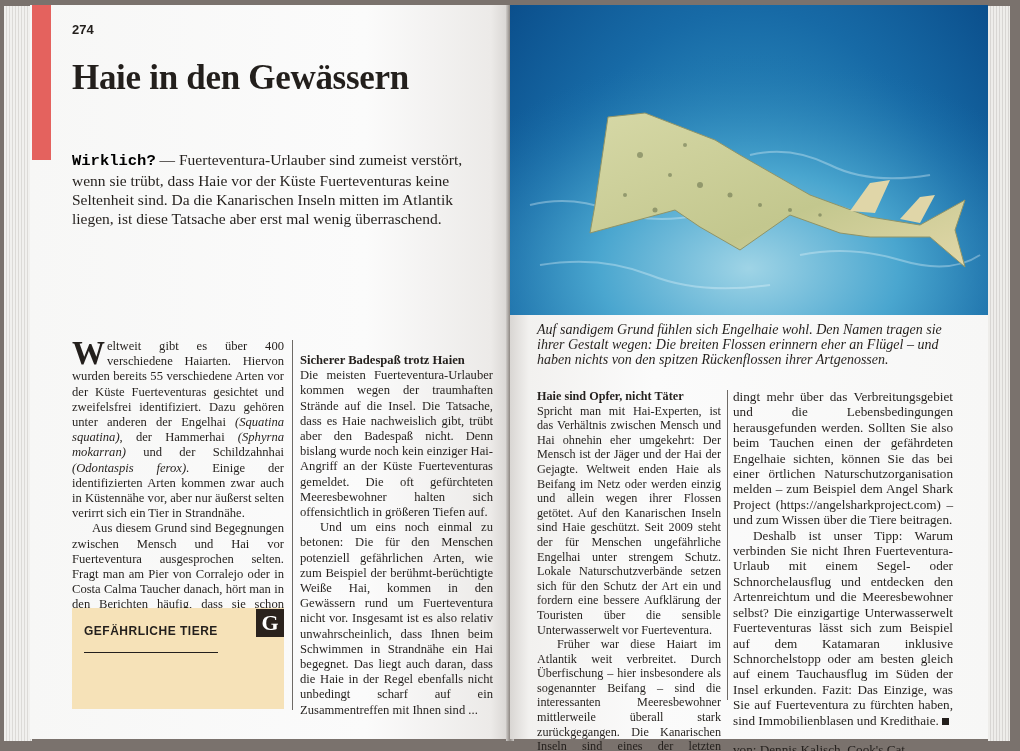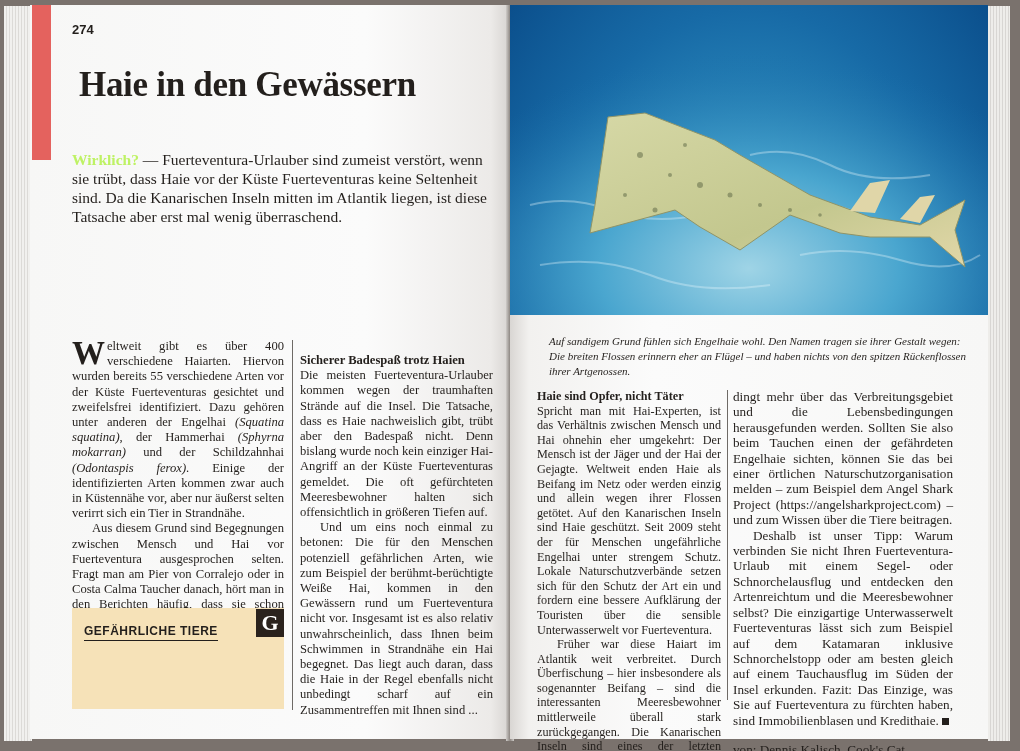--- a/index.html
+++ b/index.html
@@ -36,28 +36,28 @@
   }
   .red-bar {
     position:absolute; left:32px; top:5px; width:19px; height:155px;
     background:#e4625e;
   }
   .page-number {
     position:absolute; left:72px; top:22px;
     font-family:"Liberation Sans",sans-serif; font-weight:bold; font-size:13px;
   }
   .title {
-    position:absolute; left:72px; top:58px; width:420px; margin:7px;
+    position:absolute; left:72px; top:58px; width:420px; margin:0;
     font-weight:bold; font-size:35px; line-height:39px; letter-spacing:-0.3px;
   }
   .lead {
     position:absolute; left:72px; top:150px; width:420px; margin:0;
     font-size:15.5px; line-height:19px;
   }
-  .lead .kicker { color:#bef264; font-weight:bold; }
+  .lead .kicker { color:#000000; font-weight:bold;font-family:Liberation Mono, monospace; }
   .col {
     position:absolute; font-size:12.6px; line-height:15.2px; text-align:justify;
     hyphens:manual;
   }
   .col p { margin:0; }
   .col p.indent { text-indent:20px; }
   .col1 { left:72px; top:339px; width:212px; }
   .col2 { left:300px; top:339px; width:193px; }
   .col3 { left:537px; top:389px; width:184px; font-size:12.2px; line-height:14.6px; }
   .col4 { left:733px; top:389px; width:220px; font-size:13.2px; line-height:15.4px; }
@@ -68,40 +68,40 @@
   }
   .subhead { font-weight:bold; margin-top:14px !important; }
   .col3 .subhead { margin-top:0 !important;font-family:Liberation Serif, serif; }
   .infobox {
     position:absolute; left:72px; top:608px; width:212px; height:101px;
     background:#f6e2b8;
     font-family:"Liberation Sans",sans-serif;
   }
   .infobox .ib-title {
     position:absolute; left:12px; top:16px; font-weight:bold; font-size:12px;
-    letter-spacing:0.5px; padding-bottom:2px; border-bottom:1.5px solid #231f1c;
+    letter-spacing:0.5px; padding-bottom:14px; border-bottom:1.5px solid #231f1c;
   }
   .infobox .ib-badge {
     position:absolute; right:0; top:1px; width:28px; height:28px;
     background:#2a221d; color:#fff; font-family:"Liberation Serif",serif;
     font-weight:bold; font-size:22px; text-align:center; line-height:28px;
   }
   .infobox .ib-text {
     position:absolute; left:12px; top:45px; width:195px;
     font-size:11.6px; line-height:14px;
   }
   .photo {
     position:absolute; left:510px; top:5px; width:478px; height:310px;
     overflow:hidden;
     background:radial-gradient(ellipse at 50% 120%,#5fb3d6 0%,#2f8fc0 40%,#176aa6 70%,#0b4f8c 100%);
   }
   .photo svg { position:absolute; left:0; top:0; }
   .caption {
-    position:absolute; left:537px; top:322px; width:420px; margin:12px;
-    font-style:italic; font-size:11px; line-height:15px;
+    position:absolute; left:537px; top:322px; width:420px; margin:0;
+    font-style:italic; font-size:14px; line-height:15px;
   }
   .author { margin-top:14px !important; text-align:left; }
   .endmark { display:inline-block; width:7px; height:7px; background:#231f1c; margin-left:3px; }
 </style>
 </head>
 <body>
 
 <div class="book"></div>
 <div class="edge-left"></div>
 <div class="edge-right"></div>

